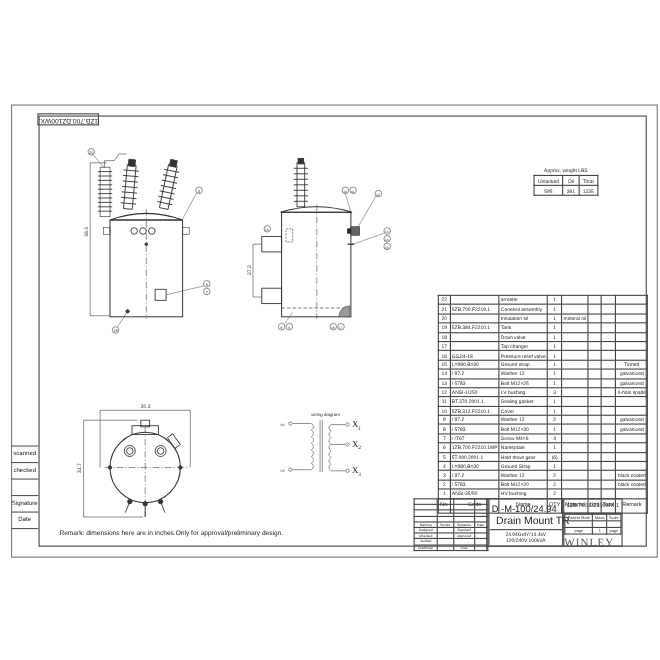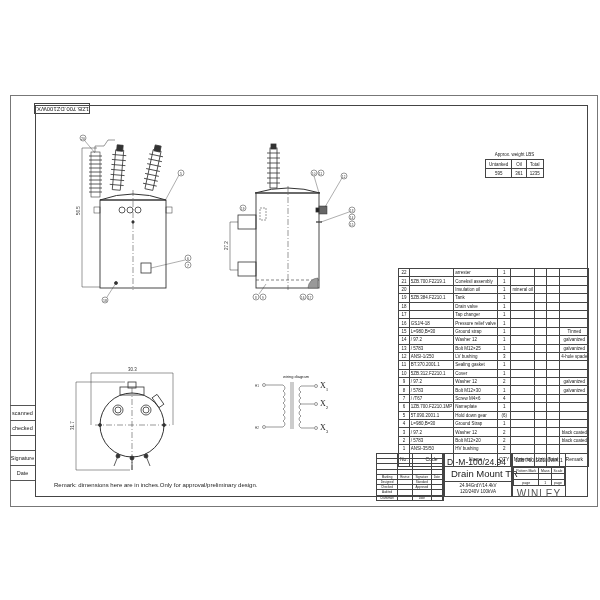--- a/index.html
+++ b/index.html
@@ -21,21 +21,21 @@
   .c-no{width:10px;text-align:center}.c-code{width:46px}.c-name{width:34px}.c-qty{width:12px;text-align:center}.c-mat{width:32px}.c-unit{width:12px}.c-tot{width:11px}.c-rem{width:33px;text-align:center}
   .title { position:absolute; left:376px; top:453px; width:190px; height:44px; }
   .tb-left { position:absolute; left:0; top:0; width:68px; height:44px; }
   .tb-mid { position:absolute; left:68px; top:0; width:68px; height:44px; border:1px solid #444; box-sizing:border-box; }
   .tb-right { position:absolute; left:136px; top:0; width:54px; height:44px; border:1px solid #444; box-sizing:border-box; }
   .model { font-size:8.5px; padding:3px 0 0 2px; white-space:nowrap; }
   .product { font-size:9.5px; padding:1px 0 0 6px; white-space:nowrap; border-bottom:1px solid #444; height:13px; }
   .spec { font-size:4.5px; text-align:center; line-height:6px; padding-top:1px; }
   .dwg { font-size:5px; text-align:center; height:12px; line-height:12px; border-bottom:1px solid #444; }
   .pm td { border:1px solid #444; font-size:3.5px; height:5px; padding:0 1px; text-align:center; }
-  .brand { font-family:Liberation Sans, sans-serif; font-size:10px; letter-spacing:1px; text-align:center; line-height:15px; color:#555; }
+  .brand { font-family:Liberation Serif, serif; font-size:10px; letter-spacing:1px; text-align:left; line-height:15px; color:#555; }
   .grid-small td { border:1px solid #444; font-size:3px; height:4.2px; padding:0; text-align:center; }
   .wd-title { position:absolute; left:283px; top:374px; font-size:4px; }
   .x-label { position:absolute; font-size:8px; font-family:"Liberation Serif", serif; }
   .x-label sub { font-size:5px; }
 </style>
 </head>
 <body>
 
 <div class="sheet"></div>
 <div class="frame"></div>

